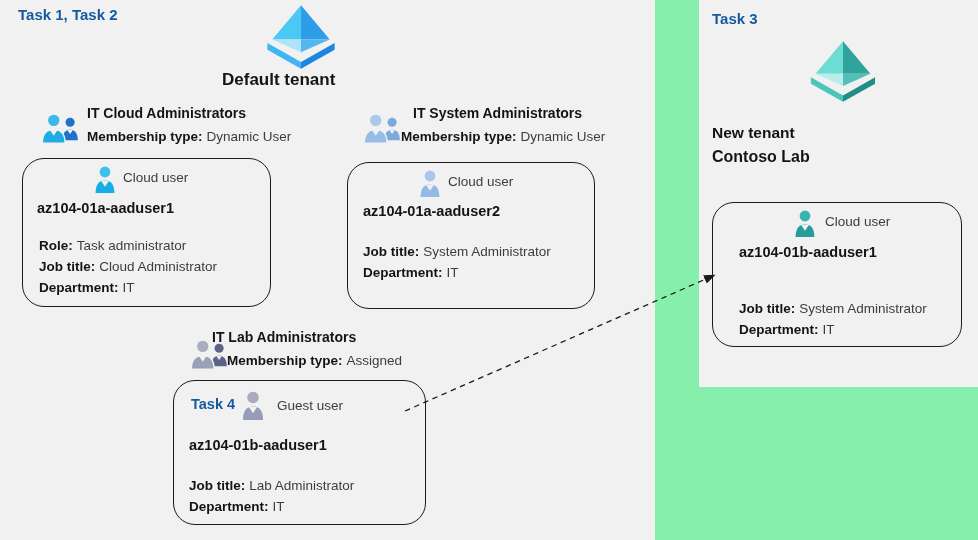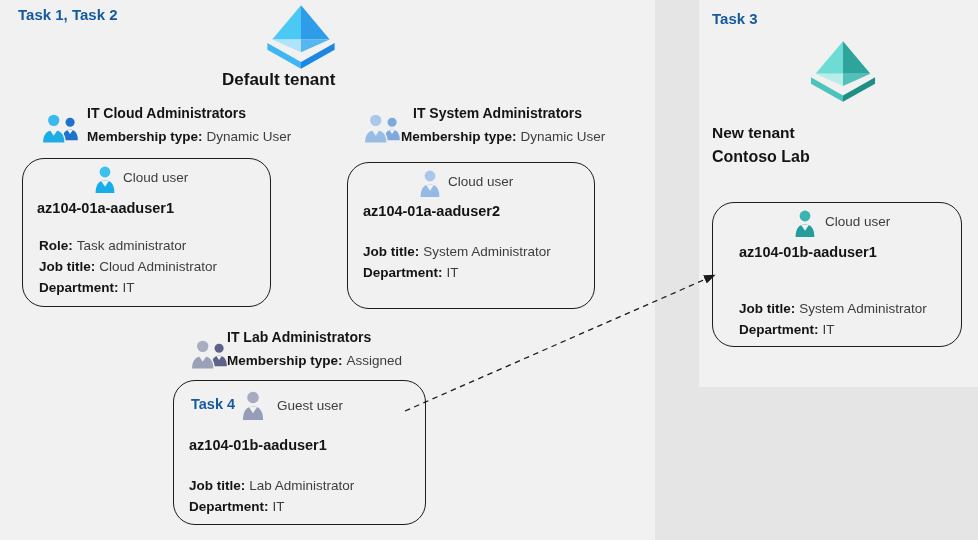--- a/index.html
+++ b/index.html
@@ -1,17 +1,17 @@
 <!DOCTYPE html>
 <html><head>
 <meta charset="utf-8">
 <style>
   html,body { margin:0; padding:0; background:#ffffff; }
   .stage {
-    position:relative; width:978px; height:540px; background:#e5e5e5;
+    position:relative; width:978px; height:540px; background:#86efac;
     font-family:"Liberation Sans", sans-serif; overflow:hidden;
     -webkit-font-smoothing:antialiased;
   }
   .abs { position:absolute; }
   .panel { position:absolute; background:#f1f1f2; }
   .panel-left  { left:0;   top:0; width:655px; height:540px; }
   .panel-right { left:699px; top:0; width:279px; height:387px; }
 
   .task-lbl { font-weight:bold; font-size:15px; color:#155a9e; white-space:nowrap; }
   .tenant-title { font-weight:bold; font-size:17px; color:#141414; white-space:nowrap; }
@@ -103,21 +103,21 @@
   </div>
 
   <svg class="abs" style="left:190px; top:337px;" width="40" height="36" viewBox="0 0 44 38">
     <circle cx="32" cy="11.5" r="5" fill="#5e6288"></circle>
     <path d="M23.5,31.5 C23.5,22.5 27.5,19.8 32,19.8 C36.5,19.8 40.5,22.5 40.5,31.5 Z" fill="#5e6288"></path>
     <polygon points="29,20 35,20 32,24.5" fill="#f1f1f2"></polygon>
     <circle cx="14" cy="9.5" r="7" fill="#a9adc2" stroke="#f1f1f2" stroke-width="1.5"></circle>
     <path d="M1.5,34.5 C1.5,23 7.5,19.5 14,19.5 C20.5,19.5 26.5,23 26.5,34.5 Z" fill="#9aa0b8" stroke="#f1f1f2" stroke-width="1.5"></path>
     <polygon points="9.8,20.2 18.2,20.2 14,26.5" fill="#f1f1f2"></polygon>
   </svg>
-  <div class="abs group-title" style="left:227px; top:329px;">IT Lab Administrators</div>
+  <div class="abs group-title" style="left:212px; top:329px;">IT Lab Administrators</div>
   <div class="abs member" style="left:227px; top:353px;">
     <span class="b">Membership type:</span><span>Assigned</span>
   </div>
 
   <div class="card" style="left:173px; top:380px; width:251px; height:143px;">
     <div class="abs task4" style="left:17px; top:15px;text-align:right;">Task 4</div>
     <svg class="abs" style="left:66px; top:9px;" width="26" height="31" viewBox="0 0 24 29">
       <circle cx="12" cy="7" r="5.4" fill="#a8abc0"></circle>
       <path d="M2.6,28 C2.6,18.5 7,15.2 12,15.2 C17,15.2 21.4,18.5 21.4,28 Z" fill="#979db6"></path>
       <polygon points="7.8,15.4 16.2,15.4 12,21.8" fill="#f1f1f2"></polygon>

